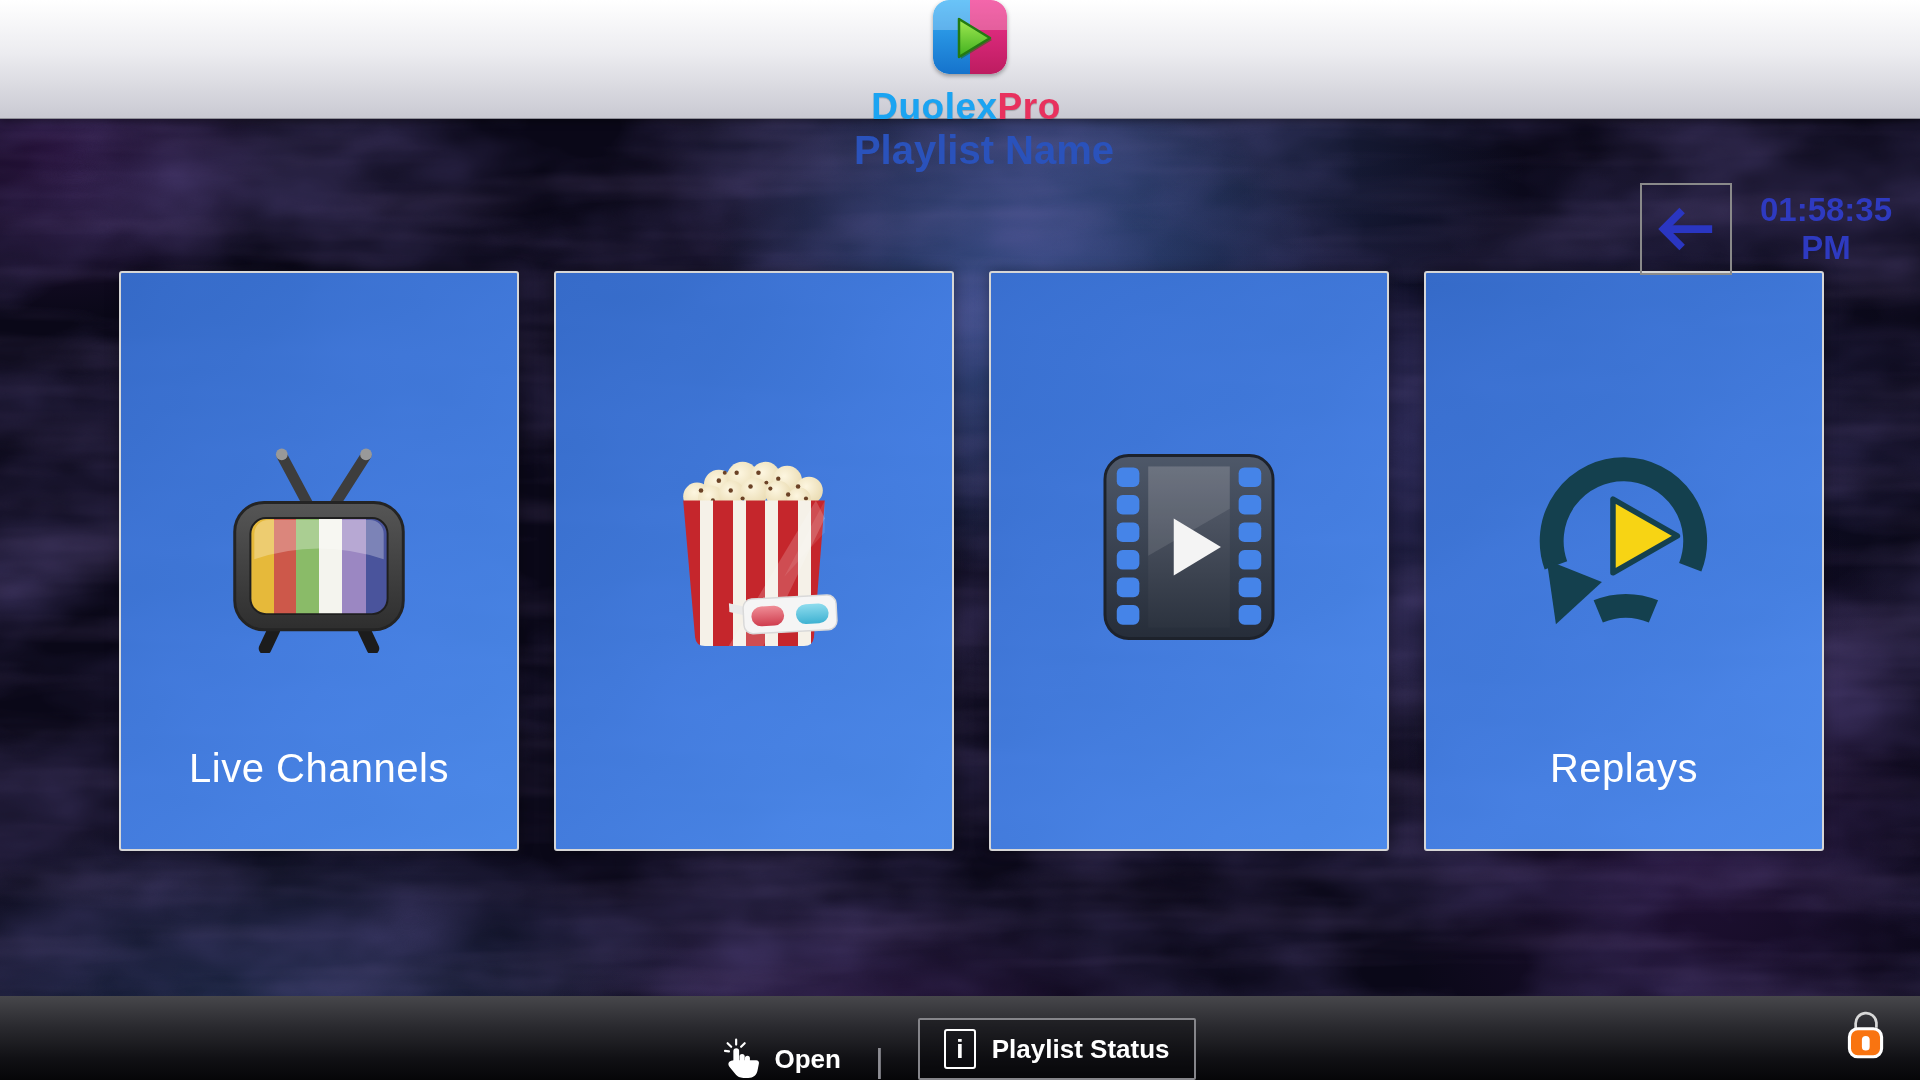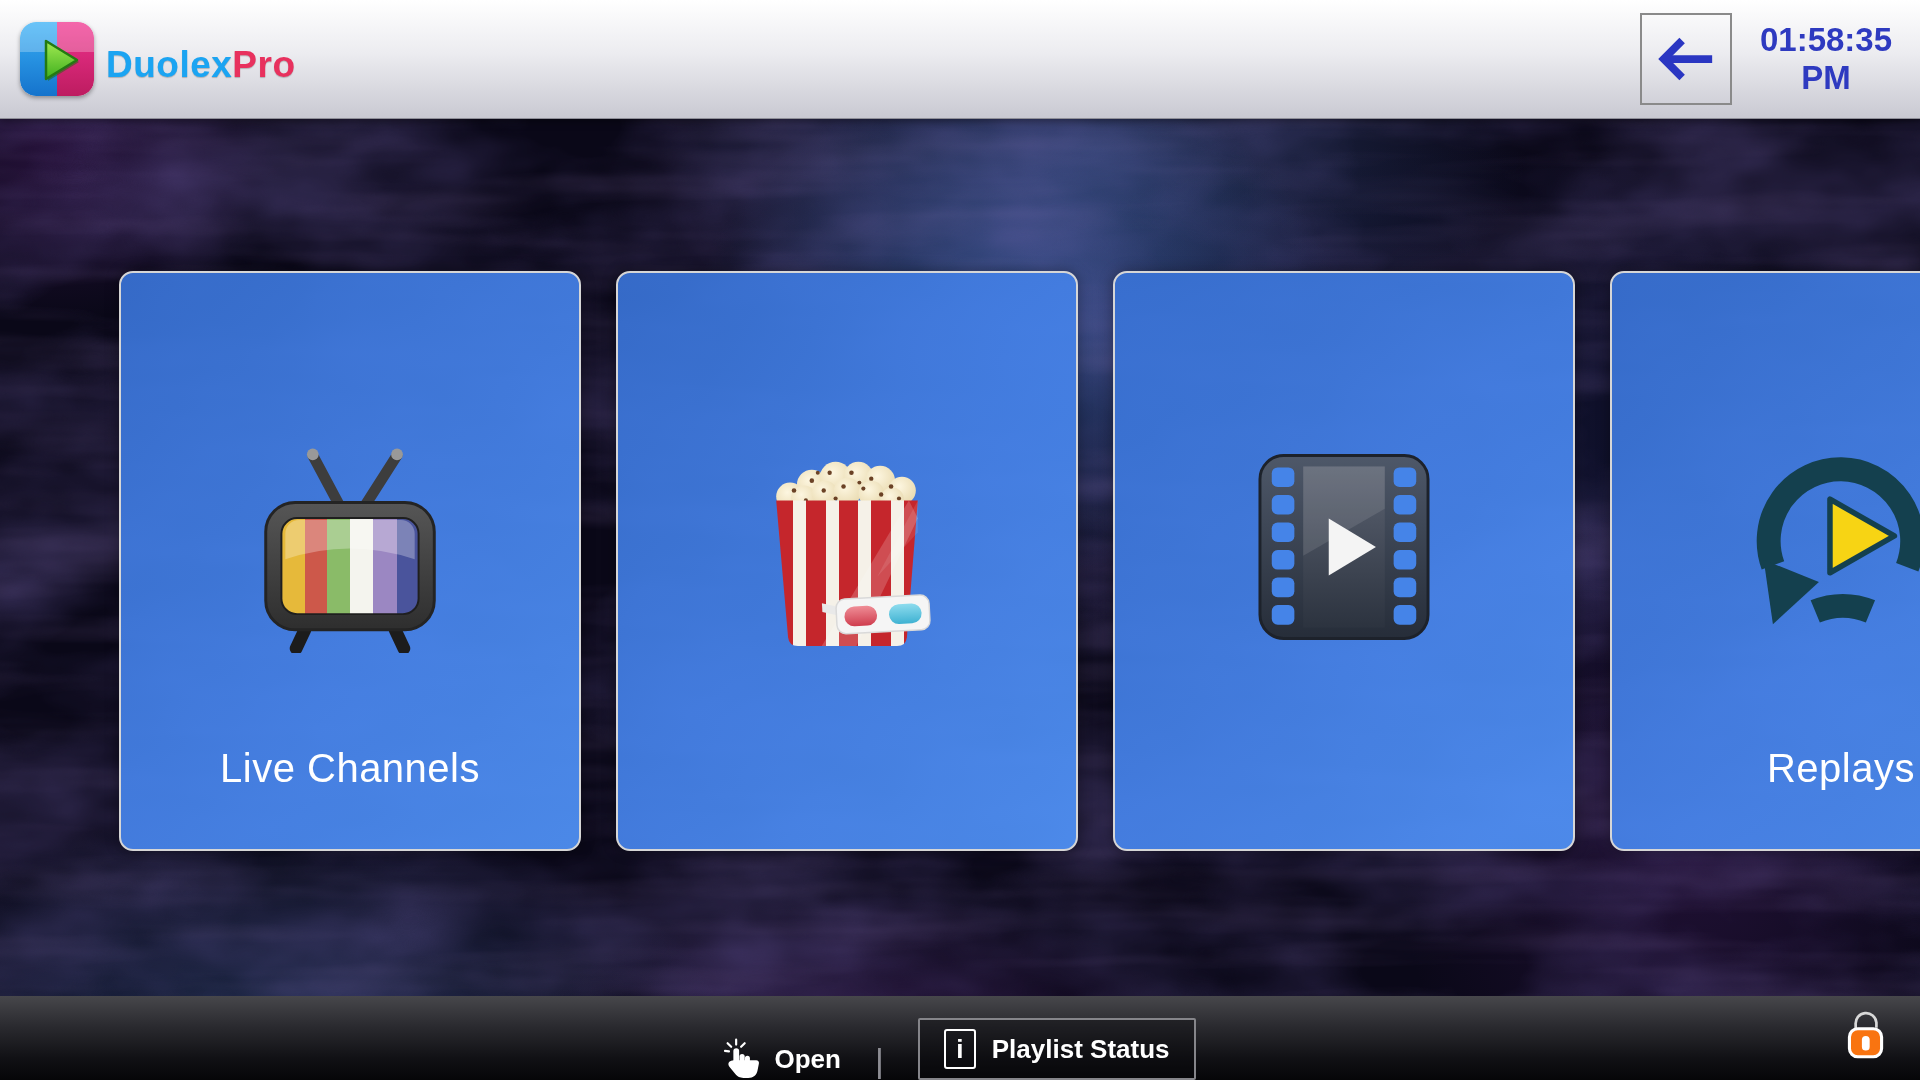--- a/index.html
+++ b/index.html
@@ -21,39 +21,40 @@
       radial-gradient(ellipse 760px 430px at 74% 42%, rgba(46,66,150,.22), transparent 72%);
   }
   .bg-noise{position:absolute;inset:0;z-index:0;opacity:.75;}
   
   .header{
     position:absolute;left:0;top:0;width:1920px;height:118px;z-index:3;
     background:linear-gradient(#ffffff 0%,#ececf0 45%,#c9c9d2 100%);
     border-bottom:1px solid #8f8f98;
     display:flex;align-items:center;
     box-shadow:0 2px 8px rgba(0,0,0,.45);
+    flex-direction:column;
   }
   .logo{width:74px;height:74px;margin-left:20px;border-radius:16px;flex:0 0 auto;
         box-shadow:0 2px 4px rgba(0,0,0,.35);}
   .brand{margin-left:12px;font-size:37px;font-weight:bold;letter-spacing:.5px;
          text-shadow:0 1px 1px rgba(0,0,0,.22);padding-top:12px;}
   .brand-primary{color:var(--brand_blue,#1ba4f2);}
   .brand-secondary{color:var(--brand_pink,#e8315e);}
   .page-title{margin-left:48px;font-size:40px;font-weight:600;color:var(--title_blue,#2a52bb);
               margin-bottom:10px;}
   .header-right{margin-left:auto;display:flex;align-items:center;}
   .back-button{width:92px;height:92px;border:2px solid #8a8a8a;background:transparent;
                display:flex;align-items:center;justify-content:center;cursor:pointer;
                box-sizing:border-box;padding:0;}
   .clock{width:188px;text-align:center;font-size:33px;font-weight:600;color:var(--time_blue,#2e3ac0);}
   
   .cards{position:absolute;left:119px;top:271px;z-index:2;display:flex;gap:35px;}
   .card{
-    position:relative;width:462px;height:580px;box-sizing:border-box;
-    border:2px solid var(--card_border,#d6d6d6);border-radius:14px;cursor:pointer;
+    position:relative;width:400px;height:580px;box-sizing:border-box;
+    border:2px solid var(--card_border,#d6d6d6);border-radius:3px;cursor:pointer;
     background:linear-gradient(135deg, rgba(56,113,212,.93) 0%, rgba(70,131,234,.93) 55%, rgba(80,146,247,.93) 100%);
     box-shadow:0 0 14px rgba(0,0,0,.35);
   }
   .card-icon{position:absolute;left:50%;top:48%;transform:translate(-50%,-50%);}
   .card-label{
     position:absolute;left:0;right:0;bottom:58px;text-align:center;
     color:#fff;font-size:40px;font-weight:400;letter-spacing:.5px;
   }
   
   .footer{
@@ -117,20 +118,21 @@
       <rect width="37" height="74" fill="url(#lgBlue)"></rect>
       <rect x="37" width="37" height="74" fill="url(#lgPink)"></rect>
       <rect width="74" height="30" fill="#ffffff" opacity="0.25"></rect>
       <polygon points="26,19 26,57 57,38" fill="#1d6b10" opacity="0.55" transform="translate(2,2)"></polygon>
       <polygon points="26,19 26,57 57,38" fill="url(#lgGreen)" stroke="#237a12" stroke-width="2.5" stroke-linejoin="round"></polygon>
     </g>
   </svg>
 
   <div class="brand"><span class="brand-primary">Duolex</span><span class="brand-secondary">Pro</span></div>
 
+  <div class="page-title">Playlist Name</div>
 
   <div class="header-right">
     <button class="back-button">
       <svg width="62" height="56" viewBox="0 0 64 56">
         <g stroke="#2a36c2" stroke-width="8" fill="none">
           <line x1="59" y1="28" x2="9" y2="28"></line>
           <polyline points="28,9 9,28 28,47"></polyline>
         </g>
       </svg>
     </button>

